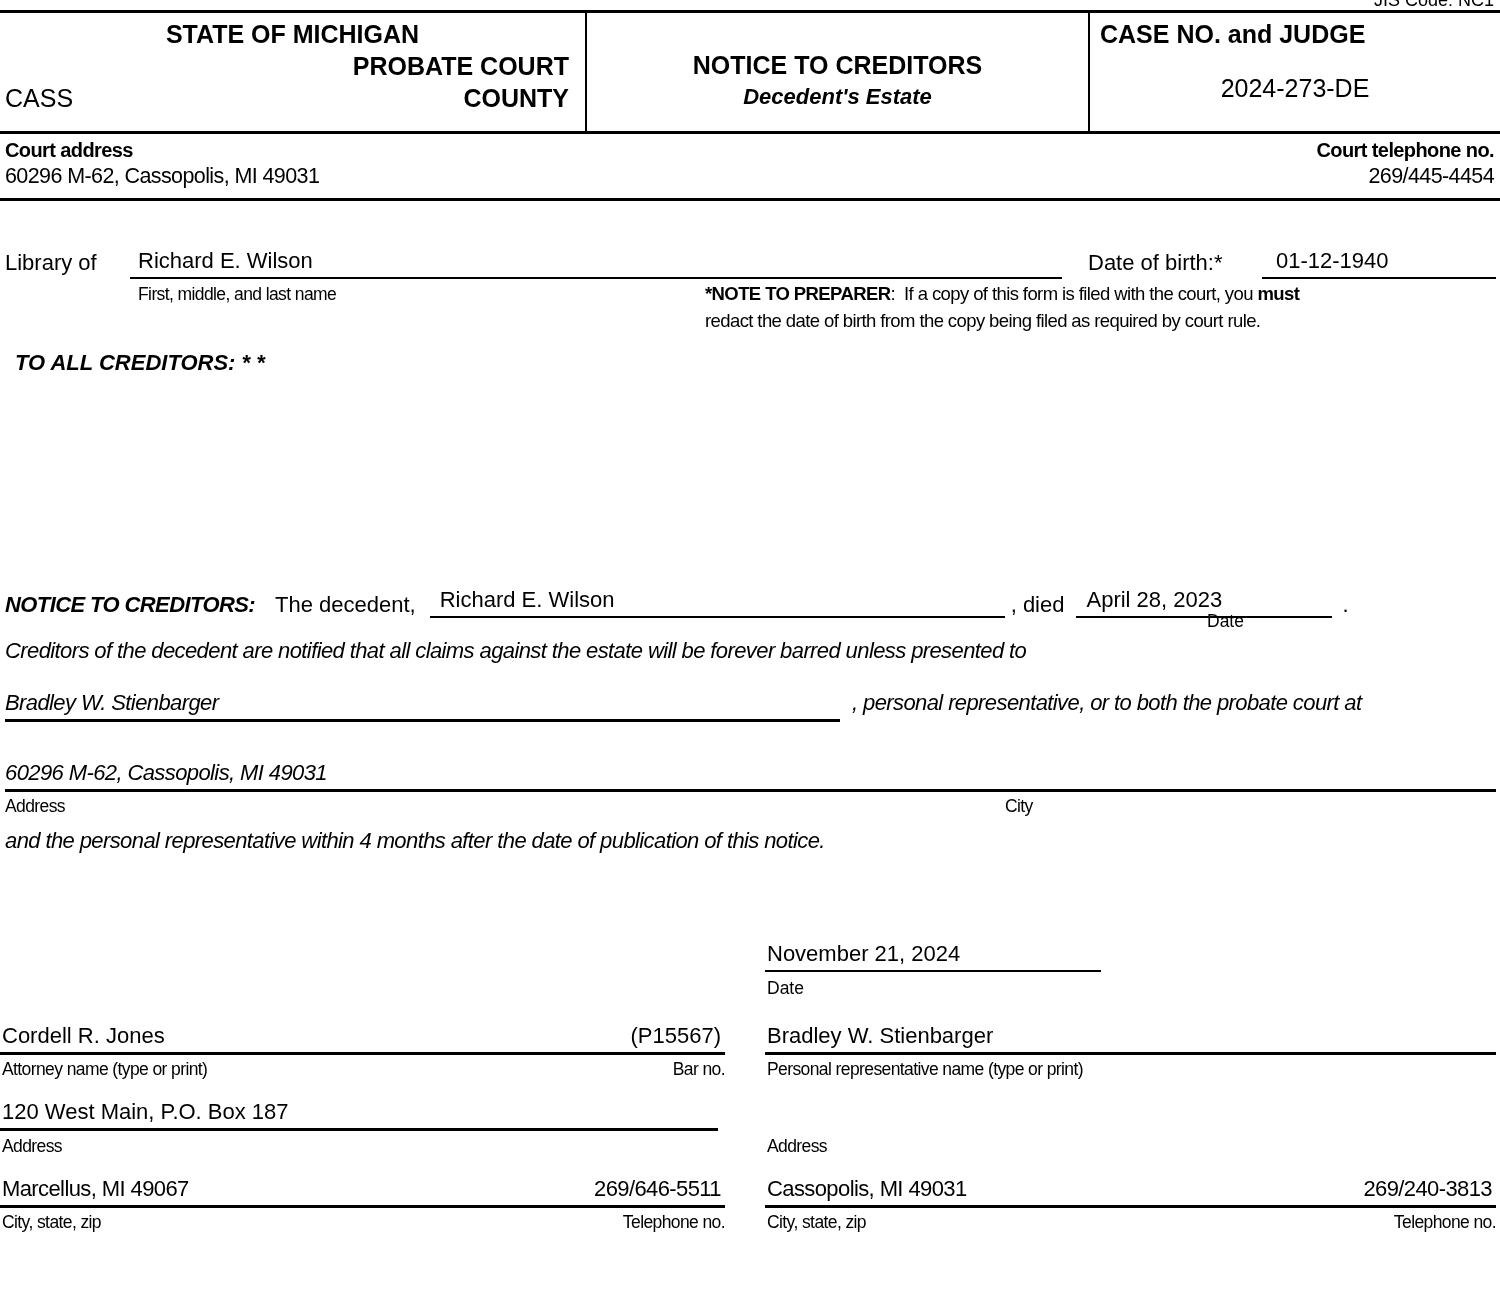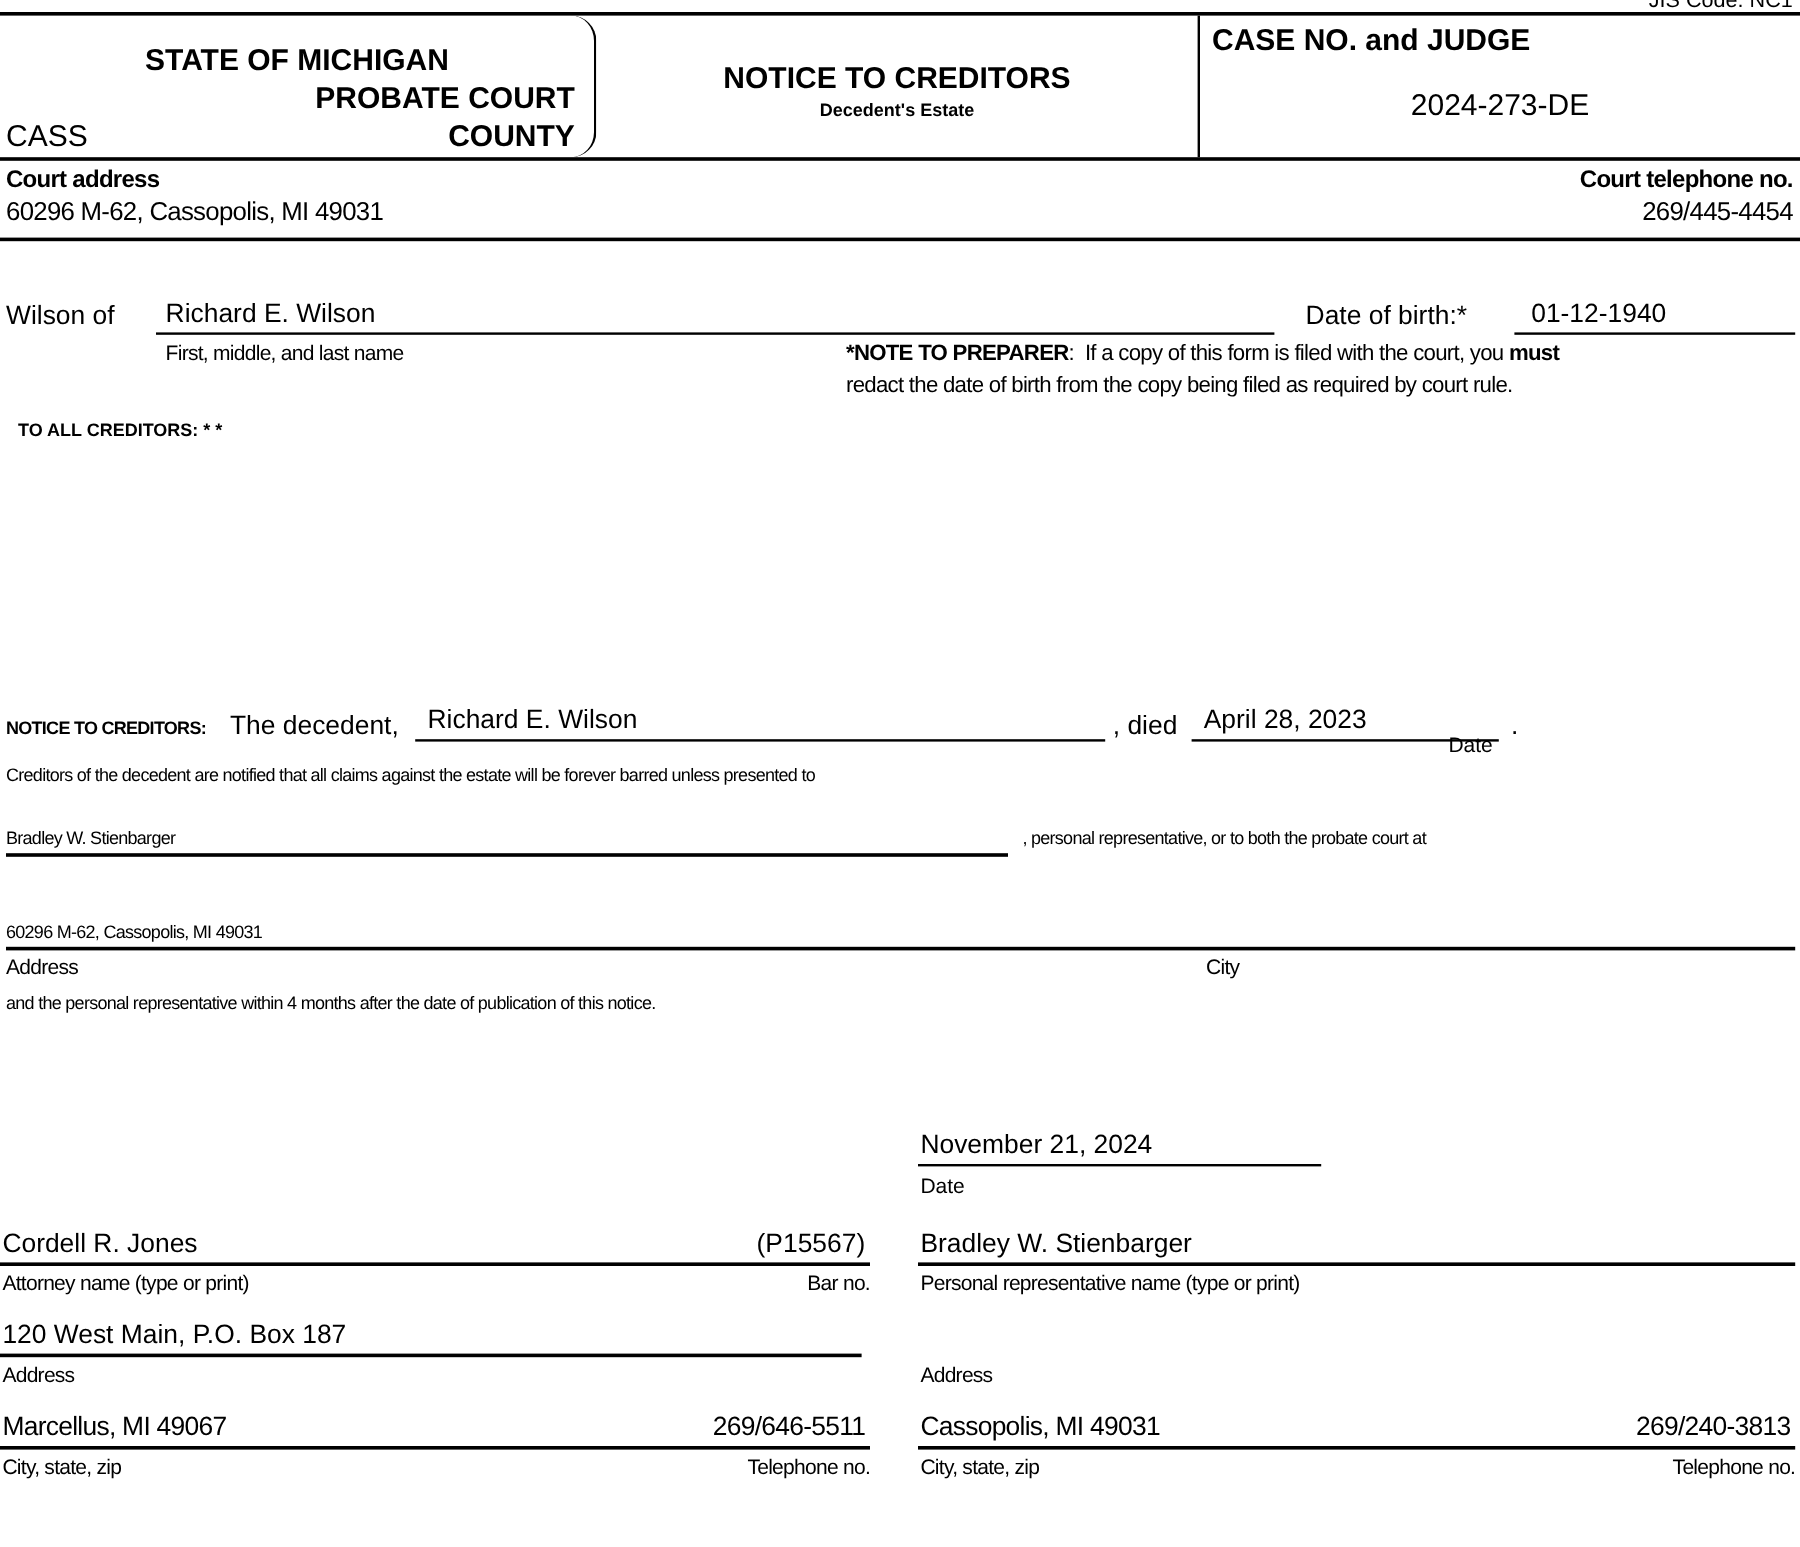--- a/index.html
+++ b/index.html
@@ -11,31 +11,31 @@
   }
   .abs { position:absolute; }
   .b { font-weight:bold; }
   .cond { letter-spacing:-0.6px; }
   .pre { white-space:pre-wrap; }
   .t17 { font-size:17.5px; }
   .t18 { font-size:18.5px; }
   .t20 { font-size:20px; }
   .t21 { font-size:21.5px; }
   .t22 { font-size:22px; }
-  .t23 { font-size:15px; }
+  .t23 { font-size:22px;font-style:italic; }
   .t25 { font-size:25px; }
   .ctr { text-align:center; }
 
   .jis { position:absolute; top:-10px; right:6px; font-size:18px; }
 
   .hdr {
     position:absolute; top:10px; left:0; width:1500px; height:124px;
     border-top:3px solid #000; border-bottom:3px solid #000; display:flex;
   }
-  .hc1 { width:497px; border-right:2px solid #000; position:relative; padding-top:23px;border-radius:21px; }
+  .hc1 { width:587px; border-right:2px solid #000; position:relative; padding-top:7px; }
   .hc1 .probate { text-align:right; padding-right:16px; margin-top:3px; }
   .countyrow { display:flex; justify-content:space-between; padding:3px 16px 0 5px; }
   .hc2 { width:503px; border-right:2px solid #000; text-align:center; padding-top:38px; }
   .hc2 .sub { margin-top:4px; }
   .hc3 { flex:1; position:relative; padding-top:7px; }
   .caselbl { padding-left:10px; }
   .casenum { margin-top:25px; }
 
   .courtrow {
     position:absolute; top:137px; left:0; width:1500px; height:64px;
@@ -91,21 +91,21 @@
     <div class="cr1">
       <span class="b t20 cond">Court address</span>
       <span class="b t20 cond">Court telephone no.</span>
     </div>
     <div class="cr2">
       <span class="t21 cond">60296 M-62, Cassopolis, MI 49031</span>
       <span class="t21 cond">269/445-4454</span>
     </div>
   </div>
 
-  <span class="abs t22" style="left:5px; top:250px;">Wilson of</span>
+  <span class="abs t22" style="left:5px; top:250px;">Library of</span>
   <div class="fld" style="left:130px; top:244px; width:932px; height:35px;">
     <span class="t22">Richard E. Wilson</span>
   </div>
   <span class="abs t22" style="left:1088px; top:250px;">Date of birth:*</span>
   <div class="fld" style="left:1262px; top:244px; width:234px; height:35px; padding-left:14px;">
     <span class="t22">01-12-1940</span>
   </div>
 
   <span class="abs t17 cond" style="left:138px; top:284px;">First, middle, and last name</span>
   <div class="abs t18 cond" style="left:705px; top:281px; width:795px; line-height:1.45;">

